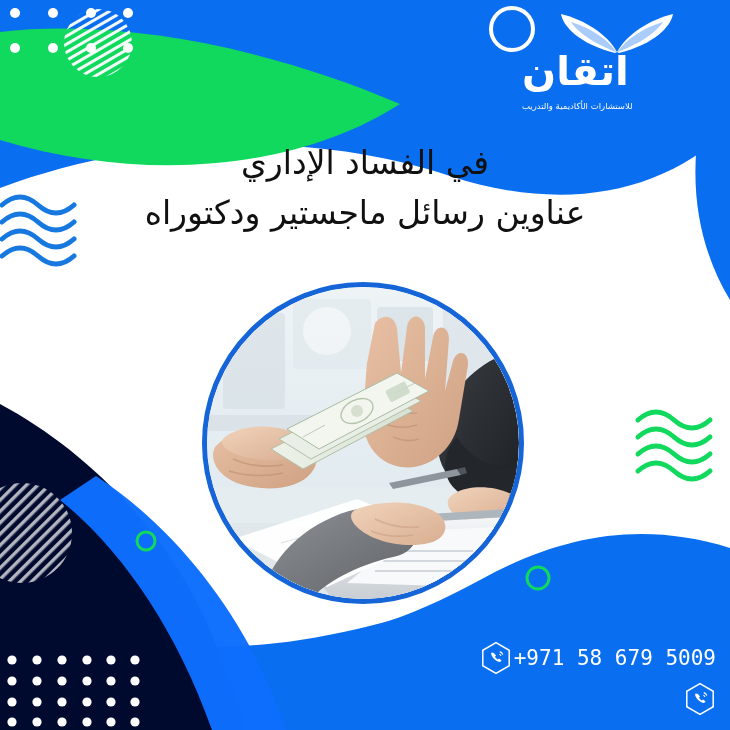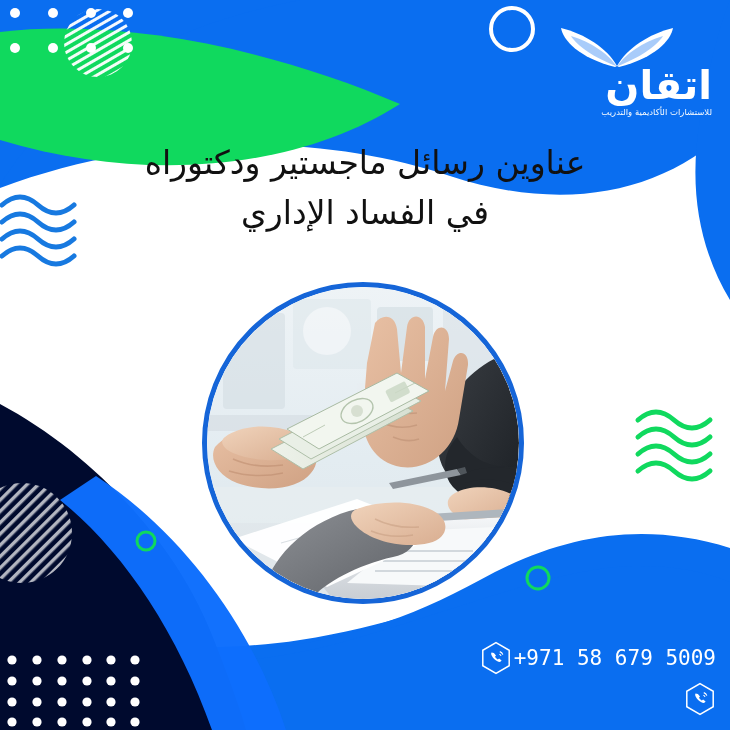--- a/index.html
+++ b/index.html
@@ -13,41 +13,41 @@
     position:relative;
     width:730px;height:730px;
     overflow:hidden;
     background:#ffffff;
   }
   #bg-svg{position:absolute;inset:0;width:730px;height:730px;display:block;}
 
   
   .logo-block{
     position:absolute;
-    top:24px;right:18px;
+    top:10px;right:18px;
     width:190px;
-    text-align:right;
+    text-align:left;
     color:#ffffff;
     z-index:6;
     pointer-events:none;
   }
   .logo-mark{display:block;margin:0 auto;}
   .logo-word{
     display:block;
     margin-top:-4px;
     font-size:40px;
     font-weight:bold;
     line-height:1.05;
     letter-spacing:1px;
     color:#ffffff;
     direction:rtl;
   }
   .logo-sub{
     display:block;
-    margin-top:1px;
+    margin-top:9px;
     font-size:8.5px;
     letter-spacing:0.2px;
     color:#ffffff;
     direction:rtl;
     opacity:.97;
   }
 
   
   .title-wrap{
     position:absolute;
@@ -244,22 +244,22 @@
       <path d="M60 42 C50 24 28 10 4 4 C6 16 22 34 58 43 Z" fill="#ffffff"></path>
       <path d="M60 42 C70 24 92 10 116 4 C114 16 98 34 62 43 Z" fill="#ffffff"></path>
       <path d="M60 43 C52 30 34 18 14 12 C20 22 38 34 59 42 Z" fill="#0a6ef0" opacity="0.35"></path>
       <path d="M60 43 C68 30 86 18 106 12 C100 22 82 34 61 42 Z" fill="#0a6ef0" opacity="0.35"></path>
     </svg>
     <span class="logo-word">اتقان</span>
     <span class="logo-sub">للاستشارات الأكاديمية والتدريب</span>
   </div>
 
   <div class="title-wrap">
+    <span class="title-line">في الفساد الإداري</span>
     <span class="title-line">عناوين رسائل ماجستير ودكتوراه</span>
-    <span class="title-line">في الفساد الإداري</span>
   </div>
 
   <div class="photo-circle">
     <div class="photo-inner">
       <svg viewBox="0 0 312 312" xmlns="http://www.w3.org/2000/svg">
         <defs>
           <linearGradient id="bgOffice" x1="0" y1="0" x2="0" y2="1">
             <stop offset="0" stop-color="#eef3f6"></stop>
             <stop offset="0.55" stop-color="#e3ecf1"></stop>
             <stop offset="1" stop-color="#dfe7ec"></stop>

